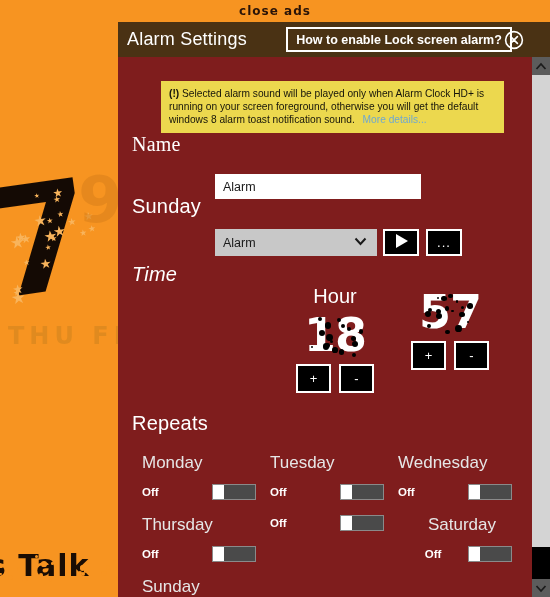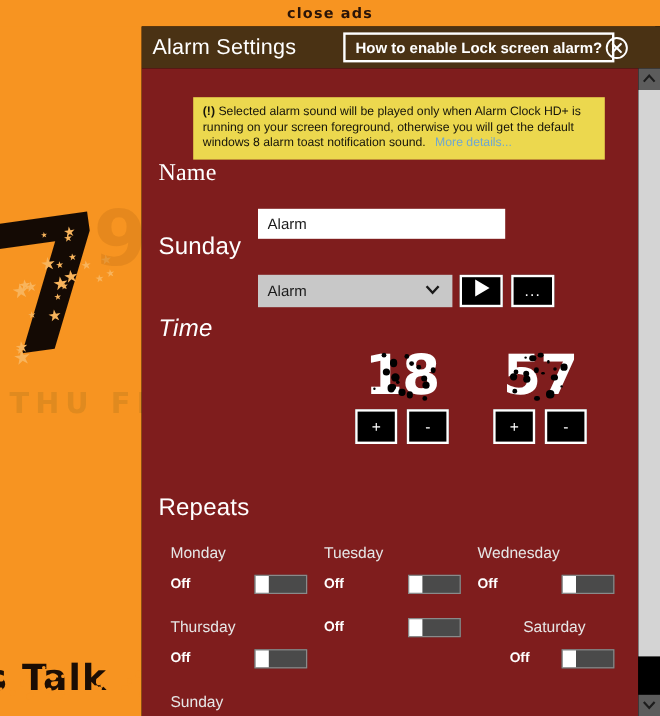--- a/index.html
+++ b/index.html
@@ -324,21 +324,21 @@
     left: 24px;
     top: 396px;
     width: 386px;
   }
   .rep-cell {
     position: absolute;
     width: 128px;
   }
   .rep-day {
     color: #e6e6e6;
-    font-size: 13px;
+    font-size: 17px;
     font-weight: 400;
     margin-bottom: 11px;
   }
   .rep-row {
     display: flex;
     align-items: center;
   }
   .rep-state {
     color: #ffffff;
     font-size: 11.5px;
@@ -471,20 +471,21 @@
         </span>
       </div>
 
       <div class="icon-btn" id="more-btn">
         <span class="dots">...</span>
       </div>
 
       <div class="section-label" id="label-time">Time</div>
 
       <div class="time-col" id="hour-col">
+        <div class="time-head">Hour</div>
         <div class="time-value">18<span class="spot" style="width: 4.2px; height: 4.2px; left: 45.1px; top: 15.9px;"></span><span class="spot" style="width: 4px; height: 4px; left: 21.7px; top: 9px;"></span><span class="spot" style="width: 5.9px; height: 5.9px; left: 42.5px; top: 41px;"></span><span class="spot" style="width: 6.9px; height: 6.9px; left: 28.5px; top: 13.8px;"></span><span class="spot" style="width: 4.1px; height: 4.1px; left: 50.6px; top: 19.2px;"></span><span class="spot" style="width: 4.7px; height: 4.7px; left: 29.4px; top: 35.1px;"></span><span class="spot" style="width: 5.7px; height: 5.7px; left: 35.9px; top: 39.3px;"></span><span class="spot" style="width: 4.2px; height: 4.2px; left: 40.9px; top: 9.7px;"></span><span class="spot" style="width: 2.2px; height: 2.2px; left: 15.2px; top: 38px;"></span><span class="spot" style="width: 6.9px; height: 6.9px; left: 29.7px; top: 26.1px;"></span><span class="spot" style="width: 5.3px; height: 5.3px; left: 55.2px; top: 27.8px;"></span><span class="spot" style="width: 4.6px; height: 4.6px; left: 62.5px; top: 21.1px;"></span><span class="spot" style="width: 6.7px; height: 6.7px; left: 22.5px; top: 21.6px;"></span><span class="spot" style="width: 3.9px; height: 3.9px; left: 56px; top: 45.2px;"></span><span class="spot" style="width: 3.1px; height: 3.1px; left: 33.8px; top: 31.9px;"></span><span class="spot" style="width: 6.5px; height: 6.5px; left: 26.7px; top: 35.3px;"></span><span class="spot" style="width: 6.1px; height: 6.1px; left: 55.7px; top: 33.3px;"></span></div>
         <div class="step-row">
           <div class="step-btn">+</div>
           <div class="step-btn">-</div>
         </div>
       </div>
 
       <div class="time-col" id="minute-col">
         <div class="time-value">57<span class="spot" style="width: 2.6px; height: 2.6px; left: 55.7px; top: 35.8px;"></span><span class="spot" style="width: 2.3px; height: 2.3px; left: 26px; top: 11.8px;"></span><span class="spot" style="width: 5.9px; height: 5.9px; left: 25.3px; top: 27.9px;"></span><span class="spot" style="width: 5.4px; height: 5.4px; left: 24.6px; top: 23.7px;"></span><span class="spot" style="width: 2.9px; height: 2.9px; left: 44.6px; top: 15.3px;"></span><span class="spot" style="width: 5.6px; height: 5.6px; left: 56.1px; top: 18.4px;"></span><span class="spot" style="width: 5.5px; height: 5.5px; left: 30px; top: 10.9px;"></span><span class="spot" style="width: 4.7px; height: 4.7px; left: 37.1px; top: 8.5px;"></span><span class="spot" style="width: 5.3px; height: 5.3px; left: 48.3px; top: 27.2px;"></span><span class="spot" style="width: 4.3px; height: 4.3px; left: 34.3px; top: 44.7px;"></span><span class="spot" style="width: 3.8px; height: 3.8px; left: 16.1px; top: 38.9px;"></span><span class="spot" style="width: 6px; height: 6px; left: 14.4px; top: 25.6px;"></span><span class="spot" style="width: 3px; height: 3px; left: 50.2px; top: 20.7px;"></span><span class="spot" style="width: 6.7px; height: 6.7px; left: 44.1px; top: 40px;"></span><span class="spot" style="width: 4.2px; height: 4.2px; left: 17.1px; top: 23.3px;"></span><span class="spot" style="width: 2.8px; height: 2.8px; left: 39.9px; top: 24.5px;"></span><span class="spot" style="width: 4.4px; height: 4.4px; left: 33.5px; top: 21.3px;"></span></div>
         <div class="step-row">

